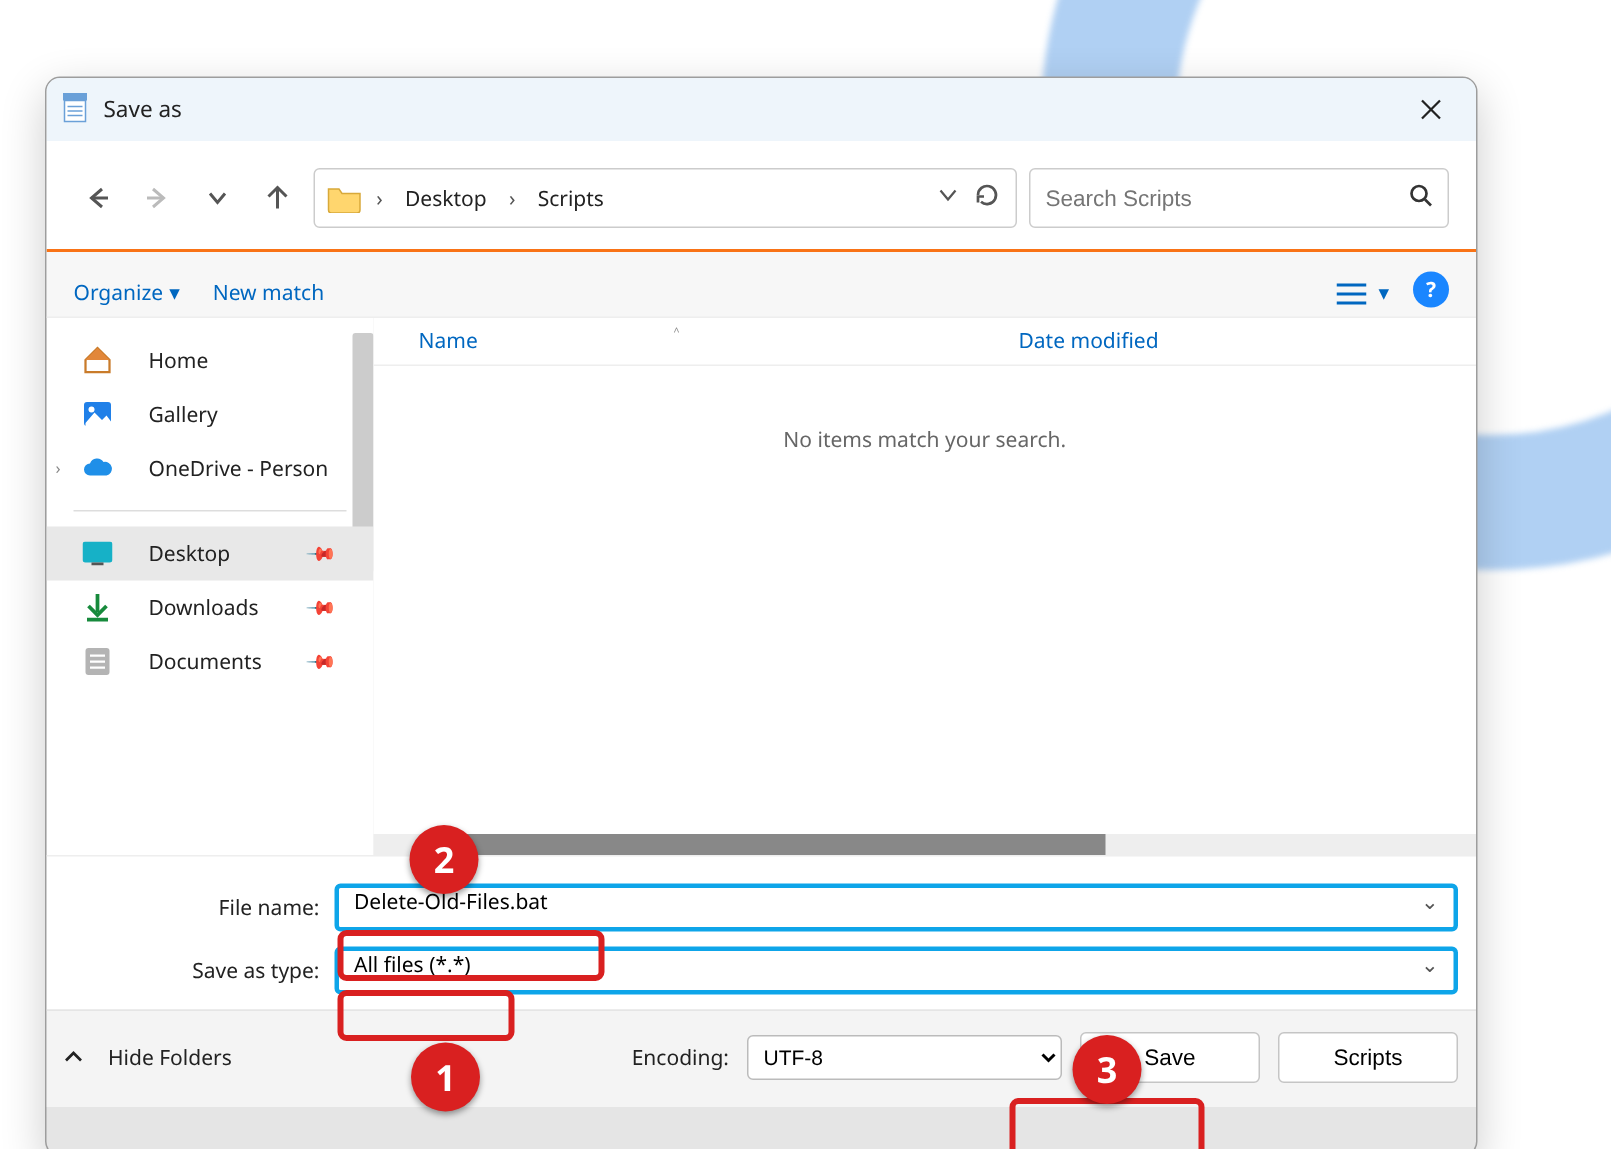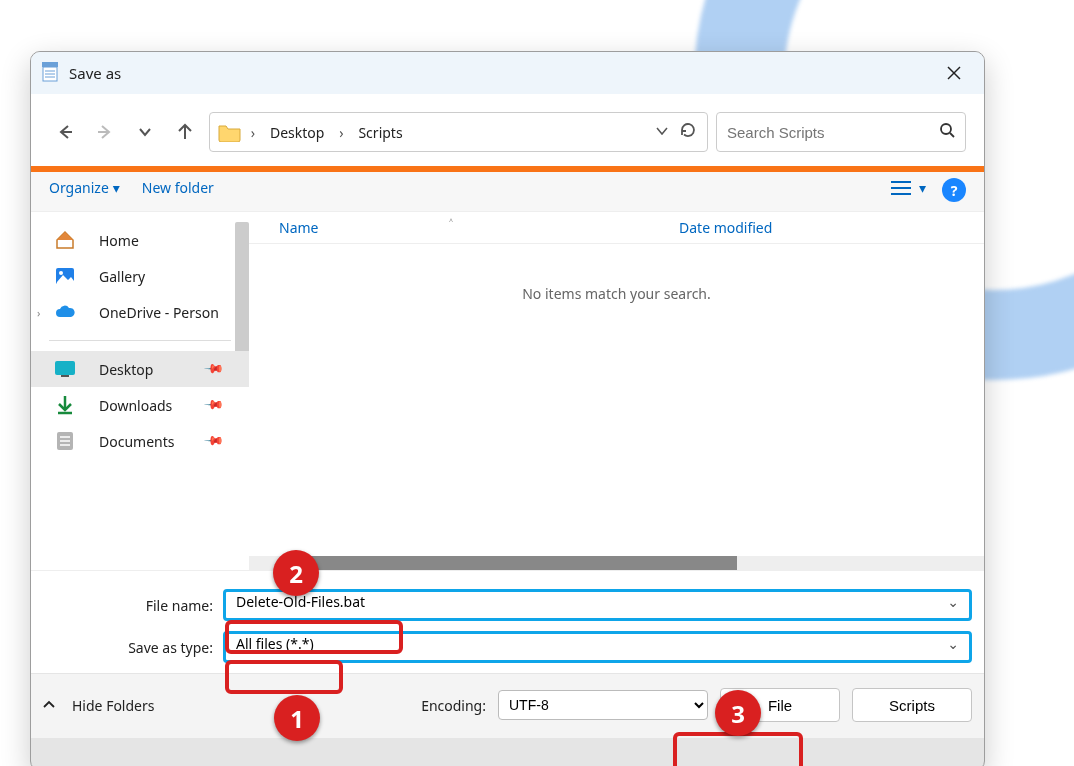--- a/index.html
+++ b/index.html
@@ -25,25 +25,25 @@
   .navbtn svg { stroke: #555; }
 
   .address { flex: 1; min-width: 260px; height: 40px; border: 1px solid #ccc; border-radius: 4px; display: flex; align-items: center; padding: 0 8px; gap: 4px; }
   .folder-ico { width: 24px; height: 20px; }
   .crumb { padding: 0 6px; color: #222; cursor:pointer; }
   .chev { color: #555; width: 14px; text-align: center; }
   .address .grow { flex: 1; }
   .refresh { width:22px; color:#555; text-align:center; cursor:pointer; }
   .addr-chev { width:22px; color:#555; text-align:center; cursor:pointer; }
 
-  .searchbox { width: 250px; height: 40px; border: 1px solid #ccc; border-radius: 4px; display: flex; align-items: center; padding: 0 10px; gap: 4px; }
+  .searchbox { width: 280px; height: 40px; border: 1px solid #ccc; border-radius: 4px; display: flex; align-items: center; padding: 0 10px; gap: 4px; }
   .searchbox input { flex: 1; border: none; outline: none; font-size: 15px; color: #666; }
   .searchbox .sicon { color:#333; }
 
-  .toolrow { display: flex; align-items: flex-start; padding: 6px 18px; background:#f7f7f7; border-top:6px solid #f97316; border-bottom:1px solid #eee; height:46px;}
+  .toolrow { display: flex; align-items: flex-end; padding: 6px 18px; background:#f7f7f7; border-top:2px solid #f97316; border-bottom:1px solid #eee; height:46px;}
   .toolrow .organize { color:#0067c0; cursor:pointer; display:flex; align-items:center; gap:4px; margin-right:22px;}
   .toolrow .newfolder { color:#0067c0; cursor:pointer;}
   .toolrow .grow { flex:1 }
   .toolrow .viewbtn { color:#0067c0; cursor:pointer; display:flex; align-items:center; gap:8px; margin-right:16px;}
   .helpcircle { width:24px;height:24px;border-radius:50%;background:#1a86ff;color:#fff;display:flex;align-items:center;justify-content:center;font-weight:bold;cursor:pointer; }
 
   .split { display: flex; position:relative; overflow:hidden; }
 
   .sidebar { width:218px; background:#fff; padding-top:10px; display:flex; flex-direction:column; position:relative;}
   .sb-scroll { position:absolute; right:0; top:10px; width:14px; height:160px; background:#ccc; border-radius:2px;}
@@ -160,21 +160,21 @@
             <line x1="11" y1="11" x2="15" y2="15" stroke="#333" stroke-width="1.8"></line>
           </svg></span>
     </div>
   </div>
 
   <div class="toolrow">
     <span class="organize">
         <span>Organize</span> 
         <span>▾</span>
       </span>
-    <span class="newfolder">New folder</span>
+    <span class="newfolder">New match</span>
     <span class="grow"></span>
     <span class="viewbtn">
       <svg width="20" height="16" viewBox="0 0 20 16">
           <line x1="0" y1="2" x2="20" y2="2" stroke="#0067c0" stroke-width="2"></line>
           <line x1="0" y1="8" x2="20" y2="8" stroke="#0067c0" stroke-width="2"></line>
           <line x1="0" y1="14" x2="20" y2="14" stroke="#0067c0" stroke-width="2"></line>
         </svg>
       <span>▾</span>
     </span>
     <span class="helpcircle">?</span>
@@ -283,21 +283,21 @@
       <svg width="12" height="12" viewBox="0 0 12 12">
           <path d="M1 8 L6 3 L11 8" fill="none" stroke="#222" stroke-width="1.8"></path>
         </svg>
       <span>Hide Folders</span>
     </span>
     <span class="grow"></span>
     <span class="enc-lbl">Encoding:</span>
     <select class="enc">
       <option>UTF-8</option>
     </select>
-    <button class="btn">File</button>
+    <button class="btn">Save</button>
     <button class="btn">Scripts</button>
   </div>
 
   <div class="redbox" style="left:194px; top:568px; width:178px; height:34px;"></div>
   <div class="redbox" style="left:194px; top:608px; width:118px; height:34px;"></div>
   <div class="redbox" style="left:642px; top:680px; width:130px; height:40px;"></div>
 
   <div class="marker" style="left:243px; top:643px;">1</div>
   <div class="marker" style="left:242px; top:498px;">2</div>
   <div class="marker" style="left:684px; top:638px;">3</div>

